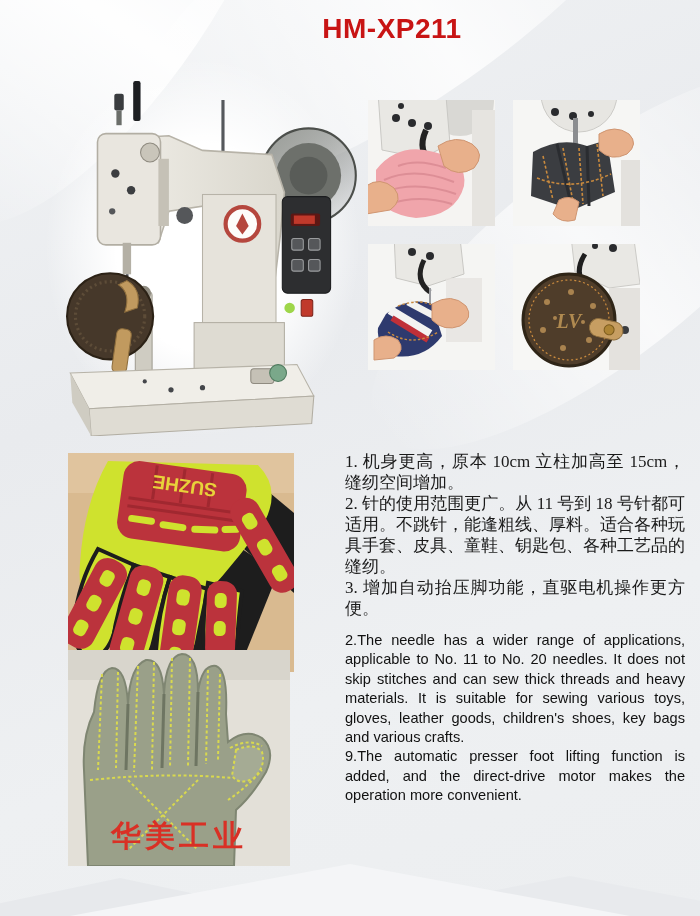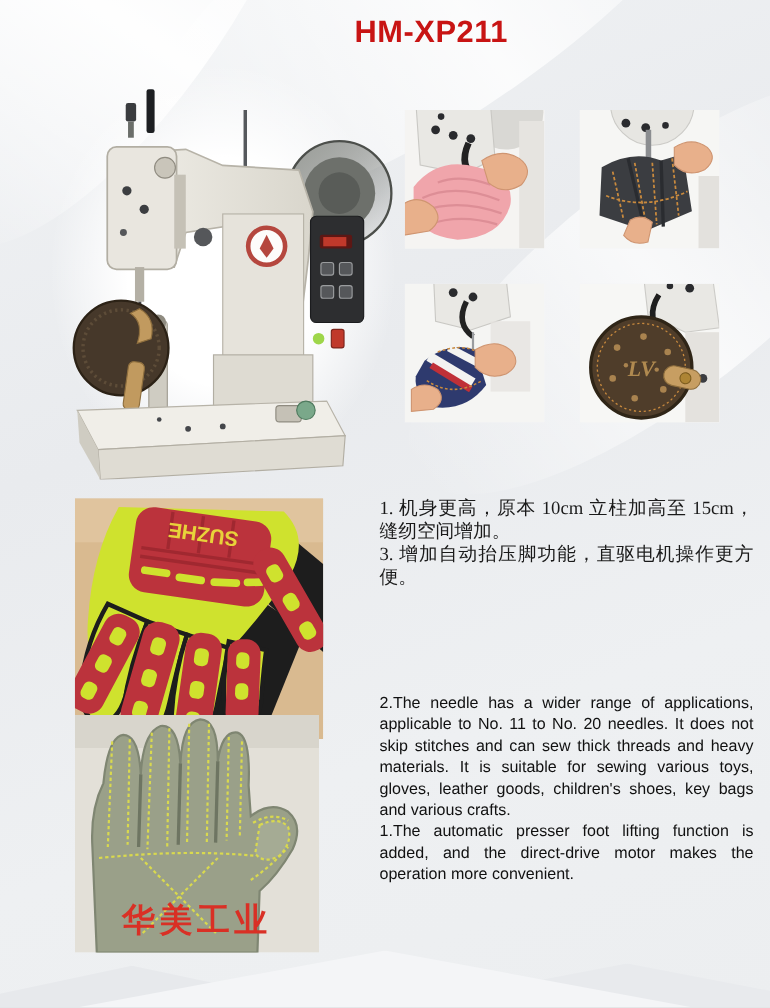--- a/index.html
+++ b/index.html
@@ -27,21 +27,21 @@
   .title{
     position:absolute;left:0;top:13px;width:100%;text-align:center;
     font-size:28px;font-weight:bold;letter-spacing:.5px;color:#c81414;margin-left:42px;
   }
   .main-photo{
     position:absolute;left:45px;top:58px;width:315px;height:378px;
     background:radial-gradient(closest-side,#ffffff 55%,rgba(255,255,255,0) 100%);
   }
   .grid{
     position:absolute;left:368px;top:100px;width:272px;height:270px;
-    display:grid;grid-template-columns:127px 127px;grid-template-rows:126px 126px;gap:32px;
+    display:grid;grid-template-columns:127px 127px;grid-template-rows:126px 126px;gap:18px;
   }
   .grid .cell{overflow:hidden;background:#f6f6f6;}
   .photo-frame{overflow:hidden;position:absolute;}
   .glove1{left:68px;top:453px;width:226px;height:219px;}
   .glove2{left:68px;top:650px;width:222px;height:244px;}
   svg{display:block;}
 
   .cn-text{
     position:absolute;left:345px;top:451px;width:340px;
     font-family:"Liberation Serif","DejaVu Serif",serif;
@@ -354,21 +354,22 @@
       </g>
 
       <path d="M168 100 Q186 92 194 102 Q198 116 186 128 Q172 136 164 126 Z" fill="#a5ab94" stroke="#d9d94e" stroke-width="2" stroke-dasharray="3 2.5"></path>
 
       <text x="111" y="196" font-size="30" font-weight="bold" fill="#d93025" text-anchor="middle" font-family="Liberation Sans, sans-serif" letter-spacing="4">华美工业</text>
     </svg>
   </div>
 
   <div class="cn-text">
     <p>1. 机身更高，原本 10cm 立柱加高至 15cm，缝纫空间增加。</p>
+    <p>2. 针的使用范围更广。从 11 号到 18 号针都可适用。不跳针，能逢粗线、厚料。适合各种玩具手套、皮具、童鞋、钥匙包、各种工艺品的缝纫。</p>
     <p>3. 增加自动抬压脚功能，直驱电机操作更方便。</p>
   </div>
 
   <div class="en-text">
     <p>2.The needle has a wider range of applications, applicable to No. 11 to No. 20 needles. It does not skip stitches and can sew thick threads and heavy materials. It is suitable for sewing various toys, gloves, leather goods, children's shoes, key bags and various crafts.</p>
-    <p>1.The automatic presser foot lifting function is added, and the direct-drive motor makes the operation more convenient.</p>
+    <p>9.The automatic presser foot lifting function is added, and the direct-drive motor makes the operation more convenient.</p>
   </div>
 
 </div>
 
 </body></html>

